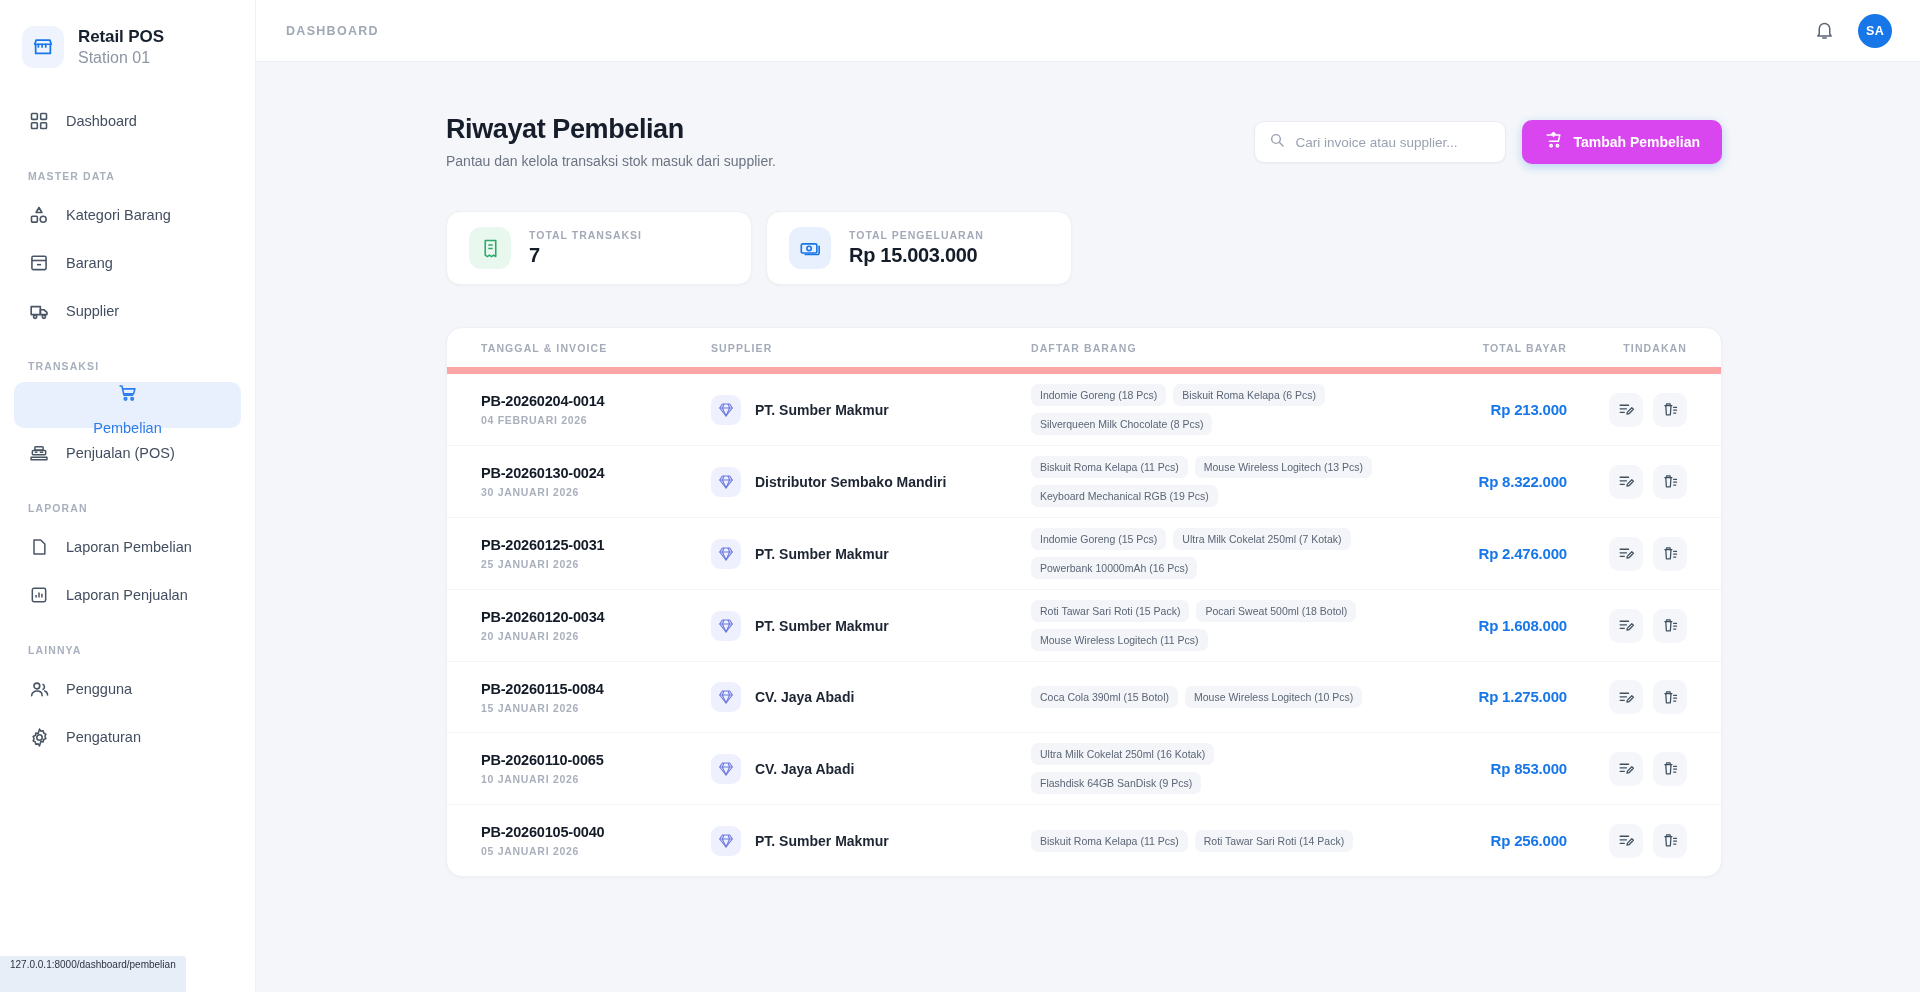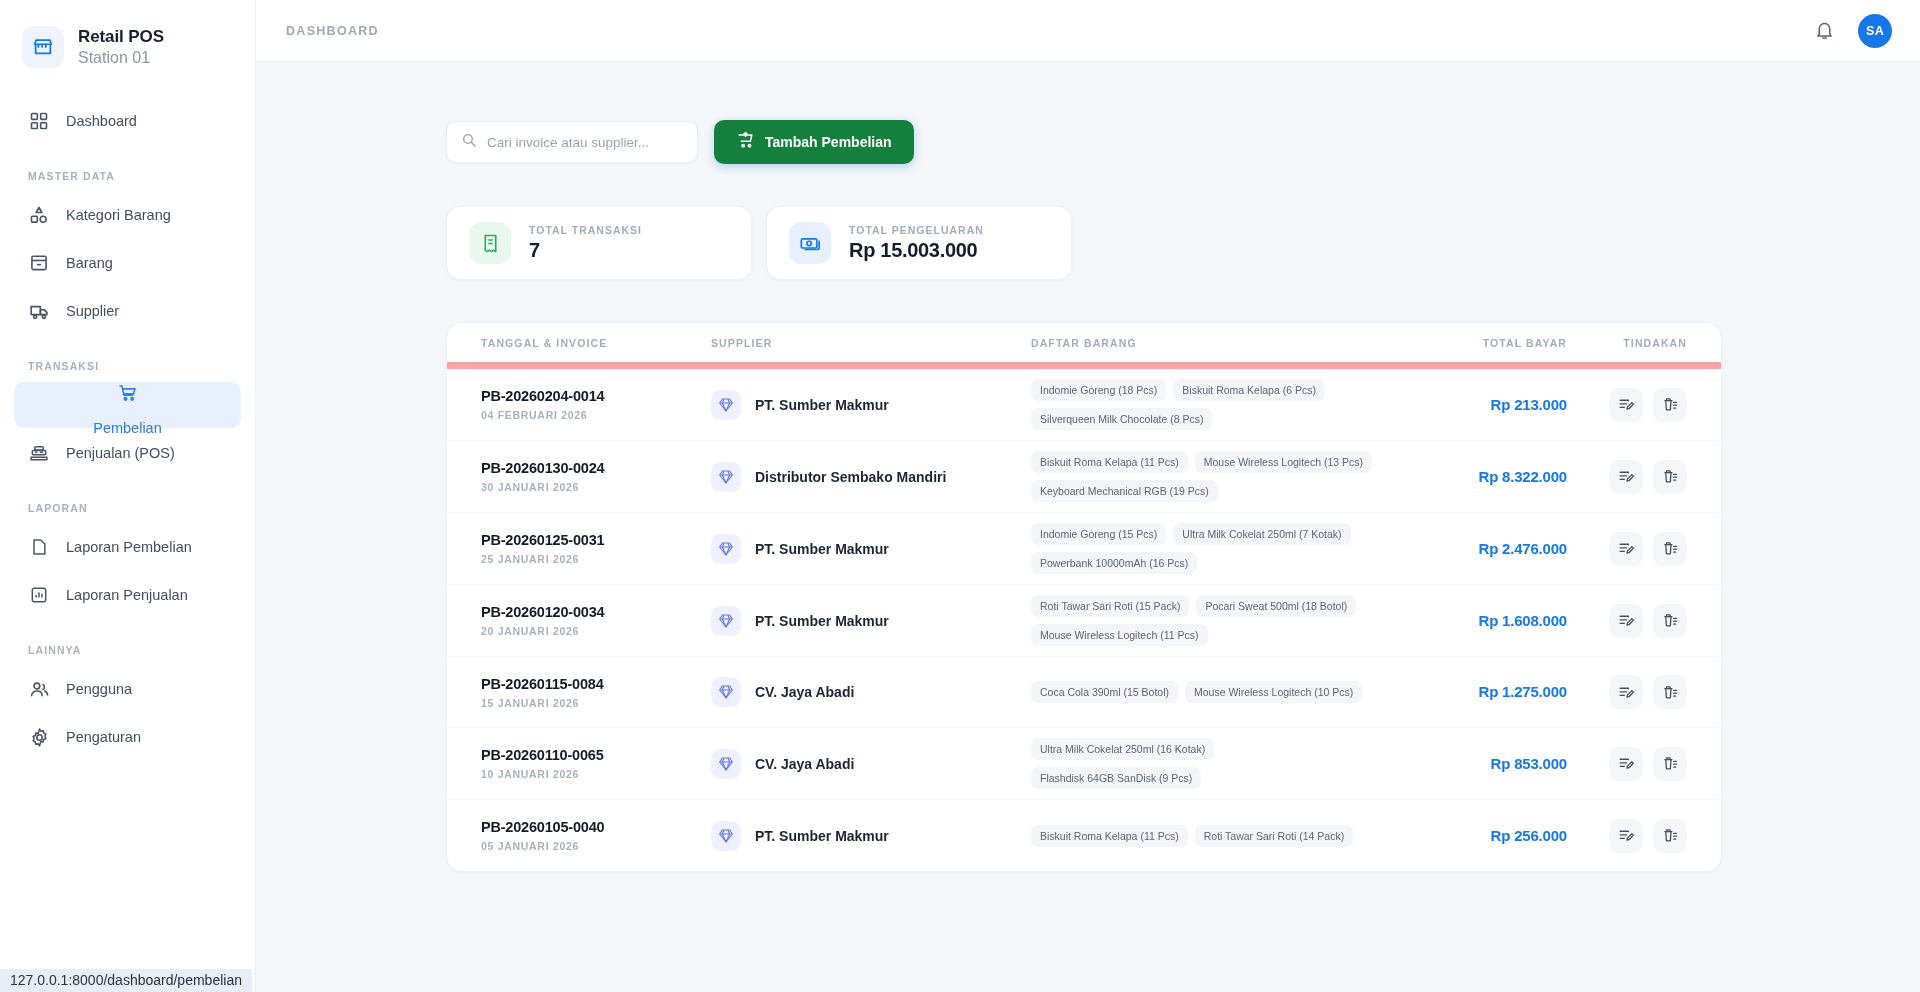--- a/index.html
+++ b/index.html
@@ -73,21 +73,21 @@
     border: 1px solid #e9ecf1; display: flex; align-items: center; gap: 10px;
     padding: 0 14px; box-shadow: 0 1px 2px rgba(20,30,50,.04);
   }
   .search input {
     border: 0; outline: 0; font-size: 13.5px; color: #2b3442;
     font-family: "Liberation Sans", sans-serif; width: 100%; background: transparent;
   }
   .search input::placeholder { color: #9aa2b0; }
 
   .btn-add {
-    height: 44px; background: #15803d; color: #fff; border: 0; border-radius: 10px;
+    height: 44px; background: #d946ef; color: #fff; border: 0; border-radius: 10px;
     display: flex; align-items: center; gap: 10px; padding: 0 22px;
     font-size: 14px; font-weight: 700; cursor: pointer;
     font-family: "Liberation Sans", sans-serif;
     box-shadow: 0 3px 10px rgba(24,119,232,.28);
   }
 
   
   .stats { display: flex; gap: 14px; margin-top: 42px; }
   .stat {
     background: #fff; border-radius: 14px; height: 74px;
@@ -139,22 +139,22 @@
   .total { font-size: 15px; font-weight: 700; color: #1877e8; letter-spacing: -0.2px; }
   .acts { display: flex; justify-content: flex-end; gap: 10px; }
   .act-btn {
     width: 34px; height: 34px; border-radius: 10px; background: #f4f6fa;
     display: flex; align-items: center; justify-content: center; cursor: pointer; border: 0;
   }
 
   
   .statusbar {
     position: absolute; left: 0; bottom: 0;
-    background: #e8eef7; color: #2c3342; font-size: 14px;
-    padding: 3px 10px 4px 10px; border-top-right-radius: 3px;
+    background: #e8eef7; color: #2c3342; font-size: 10px;
+    padding: 3px 10px 22px 10px; border-top-right-radius: 3px;
     font-family: "Liberation Sans", sans-serif; z-index: 20;
   }
 </style>
 </head>
 <body>
 
 <div class="app">
 
   <aside class="sidebar">
     <div class="brand">
@@ -296,20 +296,24 @@
           </svg>
         </span>
         <div class="avatar">SA</div>
       </div>
     </header>
 
     <div class="content">
       <div class="inner">
 
         <div class="page-head">
+          <div>
+            <h1 class="page-title">Riwayat Pembelian</h1>
+            <p class="page-sub">Pantau dan kelola transaksi stok masuk dari supplier.</p>
+          </div>
           <div class="head-actions">
             <div class="search">
               <span>
                 <svg width="16" height="16" viewBox="0 0 24 24" fill="none" stroke="#99a1af" stroke-width="2.1" stroke-linecap="round">
                   <circle cx="10.5" cy="10.5" r="6.5"></circle>
                     <path d="M15.5 15.5L21 21"></path>
                 </svg>
               </span>
               <input type="text" placeholder="Cari invoice atau supplier..." style="">
             </div>

